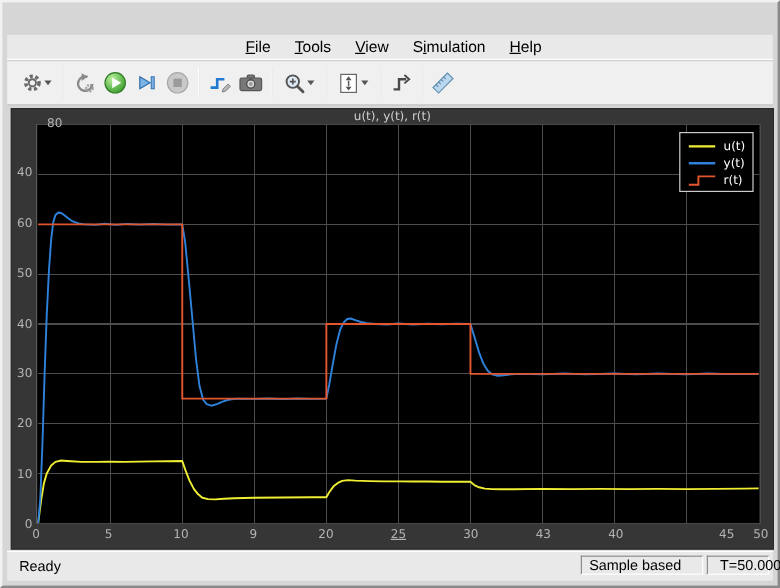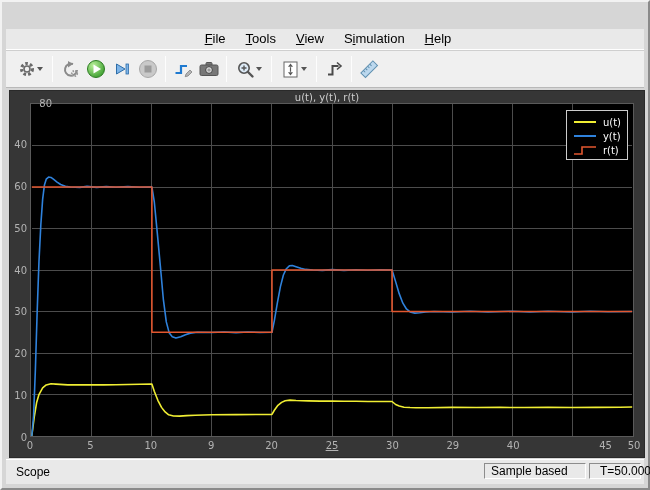--- a/index.html
+++ b/index.html
@@ -204,21 +204,21 @@
         <div class="ytick" style="top: 6.5px; margin-left: 25px;">80</div>
       </div>
     <div id="xticks">
         <div class="xtick" style="top: 349px; left: 6px;">0</div>
         <div class="xtick" style="top: 349px; left: 66.4px;">5</div>
         <div class="xtick" style="top: 349px; left: 126.8px;">10</div>
         <div class="xtick" style="top: 349px; left: 187.2px;">9</div>
         <div class="xtick" style="top: 349px; left: 247.6px;">20</div>
         <div class="xtick" style="top: 349px; left: 308px; text-decoration: underline;">25</div>
         <div class="xtick" style="top: 349px; left: 368.4px;">30</div>
-        <div class="xtick" style="top: 349px; left: 428.8px;">29</div>
+        <div class="xtick" style="top: 349px; left: 428.8px;">43</div>
         <div class="xtick" style="top: 349px; left: 489.2px;">40</div>
         <div class="xtick" style="top: 349px; left: 549.6px; margin-left: 32px;">45</div>
         <div class="xtick" style="top: 349px; left: 610px;">50</div>
       </div>
     <div class="legend" id="legend">
         <div class="legend-row">
           <span class="legend-sample">
             <svg width="24" height="12">
               <line x1="1" y1="6" x2="23" y2="6" stroke="#f0ee33" stroke-width="2"></line>
             </svg>
@@ -238,18 +238,18 @@
             <svg width="24" height="12">
               <path d="M1,10 H9 V3 H23" fill="none" stroke="#e2572f" stroke-width="1.6"></path>
             </svg>
           </span>
           <span class="legend-label">r(t)</span>
         </div>
       </div>
   </div>
 
   <div class="statusbar">
-    <div class="status-left">Scope</div>
+    <div class="status-left">Ready</div>
     <div class="status-panel panel-sample">Sample based</div>
     <div class="status-panel panel-time">T=50.000</div>
   </div>
 
 </div>
 
 </body></html>

